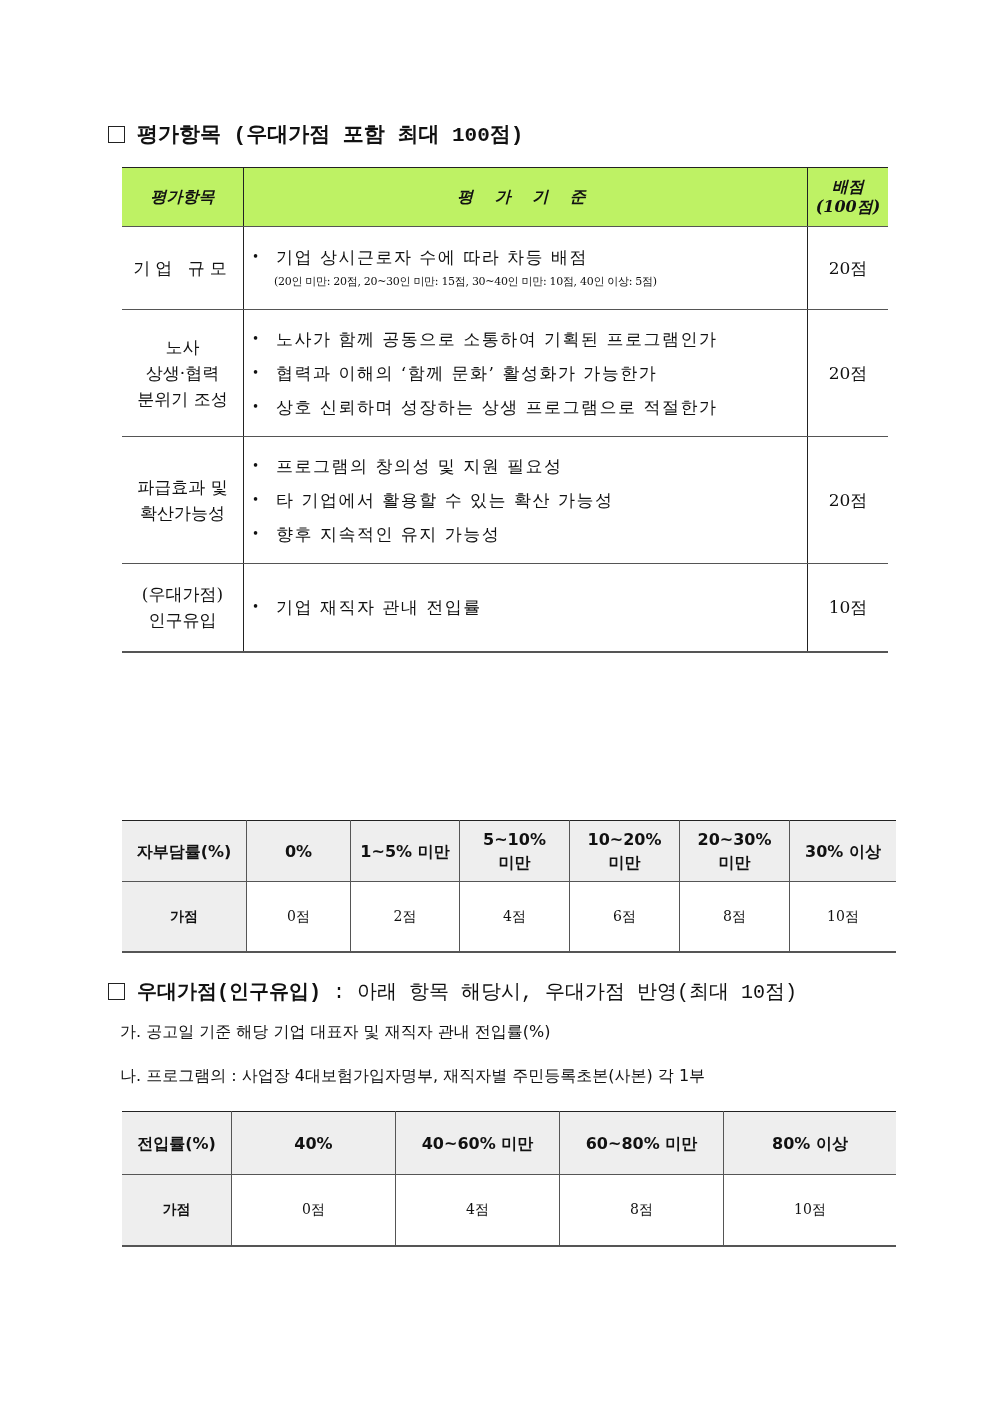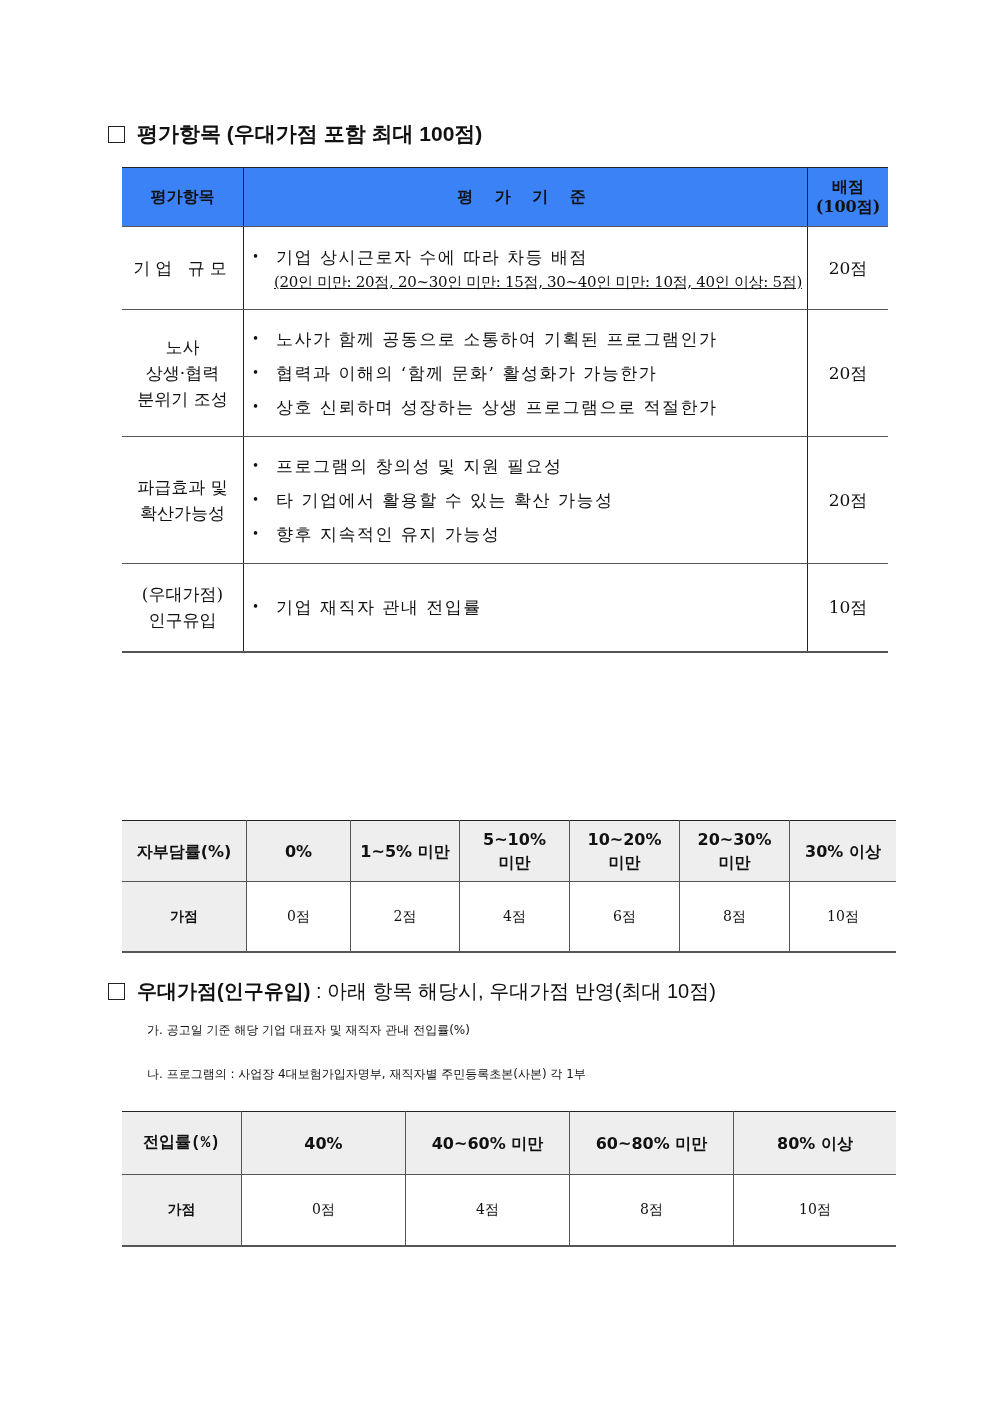--- a/index.html
+++ b/index.html
@@ -1,54 +1,54 @@
 <!DOCTYPE html>
 <html><head>
 <meta charset="utf-8">
 <style>
   html, body { margin:0; padding:0; background:#ffffff; }
   body { width:992px; height:1403px; position:relative; color:#111; font-family:"DejaVu Serif","Liberation Serif",serif; }
-  .sans { font-family:Liberation Sans, sans-serif; }
+  .sans { font-family:Liberation Mono, monospace; }
 
   .section-title { position:absolute; left:108px; font-size:21px; display:flex; align-items:center; }
   .checkbox { display:inline-block; width:17px; height:17px; border:1.5px solid #222; margin-right:12px; box-sizing:border-box; }
   .bold { font-weight:bold; }
 
   table { border-collapse:collapse; position:absolute; }
   td, th { padding:0; text-align:center; vertical-align:middle; }
-  .hdr { background:#3b82f6; }
+  .hdr { background:#bef264;font-style:italic; }
 
   
   #main-table { left:122px; top:167px; width:766px; border-top:1.5px solid #222; border-bottom:2px solid #555; }
   #main-table td, #main-table th { border-bottom:1px solid #555; }
   #main-table .c1 { width:121px; border-right:1.5px solid #222; }
   #main-table .c3 { width:80px; border-left:1.5px solid #222; }
   #main-table th { font-size:16px; font-weight:bold; height:58px; font-family:"DejaVu Serif","Liberation Serif",serif; }
   #main-table th.wide { letter-spacing:8px; }
   #main-table td.cat { font-size:17px; line-height:26px; }
   #main-table td.pts { font-size:17px; }
   #main-table td.crit { text-align:left; padding-left:8px; font-size:17px; }
   .bullet-line { display:flex; align-items:flex-start; line-height:34px; white-space:nowrap; letter-spacing:1.5px; }
   .bullet { width:24px; flex:none; font-size:12px; }
-  .subnote { font-size:15px; padding-left:22px; white-space:nowrap; letter-spacing:-0.3px; line-height:22px;text-decoration:underline; }
+  .subnote { font-size:11px; padding-left:22px; white-space:nowrap; letter-spacing:-0.3px; line-height:22px; }
 
   
   .rate-table { border-top:1.5px solid #222; border-bottom:2px solid #555; }
   .rate-table td { border-right:1px solid #555; font-size:14px; }
   .rate-table td:last-child { border-right:none;margin-top:32px; }
   .rate-table tr.r1 td { border-bottom:1px solid #555; background:#eeeeee; font-weight:bold; font-family:"DejaVu Sans","Liberation Sans",sans-serif; font-size:16px; line-height:23px; }
   .rate-table td.lbl { background:#eeeeee; font-weight:bold; font-family:"DejaVu Sans","Liberation Sans",sans-serif; }
   #self-table { left:122px; top:820px; width:774px; }
   #self-table tr.r1 td { height:60px; }
   #self-table tr.r2 td { height:69px; }
   #pop-table { left:122px; top:1111px; width:774px; }
   #pop-table tr.r1 td { height:62px; }
   #pop-table tr.r2 td { height:70px; }
 
-  .para { position:absolute; left:147px; font-size:12px; font-family:"DejaVu Sans","Liberation Sans",sans-serif; white-space:nowrap; }
+  .para { position:absolute; left:120px; font-size:16px; font-family:"DejaVu Sans","Liberation Sans",sans-serif; white-space:nowrap; }
 </style>
 </head>
 <body>
 
 <div class="section-title sans" style="top:120px;">
   <span class="checkbox"></span>
   <span class="bold">평가항목 (우대가점 포함 최대 100점)</span>
 </div>
 
 <table id="main-table">
@@ -183,21 +183,21 @@
   <span class="checkbox"></span>
   <span class="bold">우대가점(인구유입)</span>
   <span style="white-space:pre;"> : 아래 항목 해당시, 우대가점 반영(최대 10점)</span>
 </div>
 <div class="para" style="top:1022px;">가. 공고일 기준 해당 기업 대표자 및 재직자 관내 전입률(%)</div>
 <div class="para" style="top:1066px;">나. 프로그램의 : 사업장 4대보험가입자명부, 재직자별 주민등록초본(사본) 각 1부</div>
 
 <table id="pop-table" class="rate-table">
   <tbody>
       <tr class="r1">
-    <td style="width:119px;font-family:Liberation Mono, monospace;">전입률(%)</td>
+    <td style="width:109px;">전입률(%)</td>
     <td style="width:163px;">40%</td>
     <td style="width:163px;">40~60% 미만</td>
     <td style="width:163px;">60~80% 미만</td>
     <td>80% 이상</td>
   </tr>
   <tr class="r2">
     <td class="lbl">가점</td>
     <td>0점</td>
     <td>4점</td>
     <td>8점</td>

